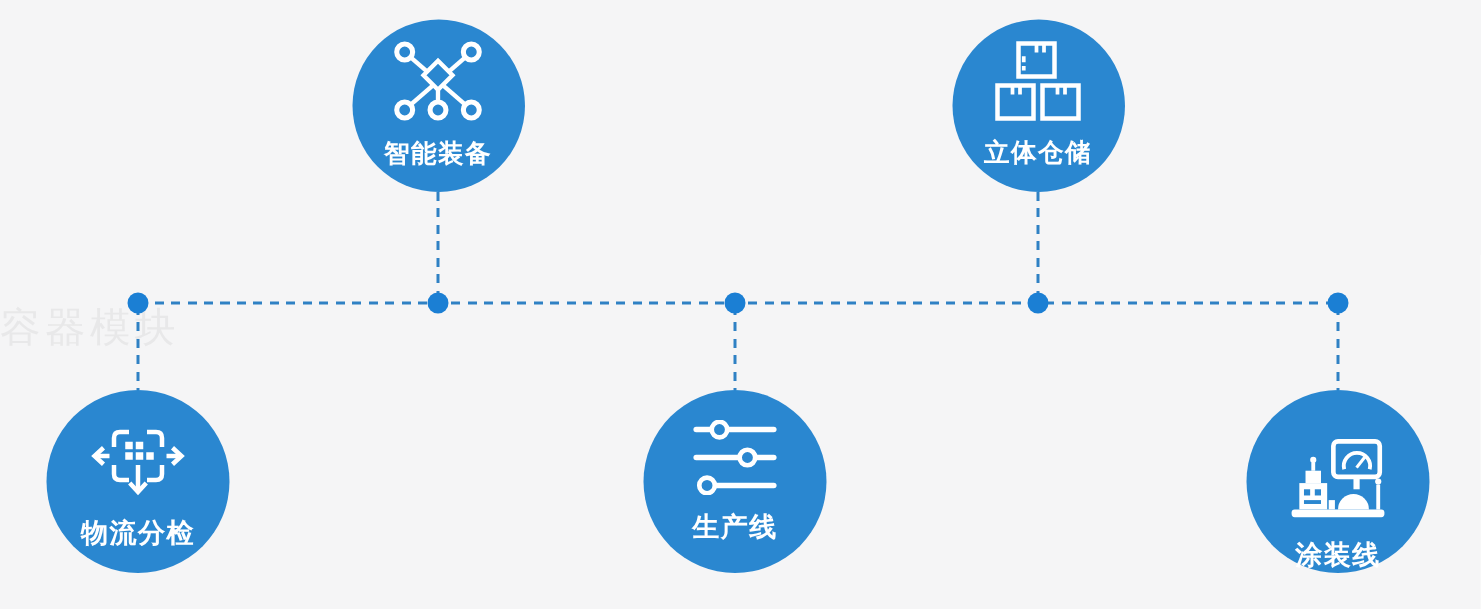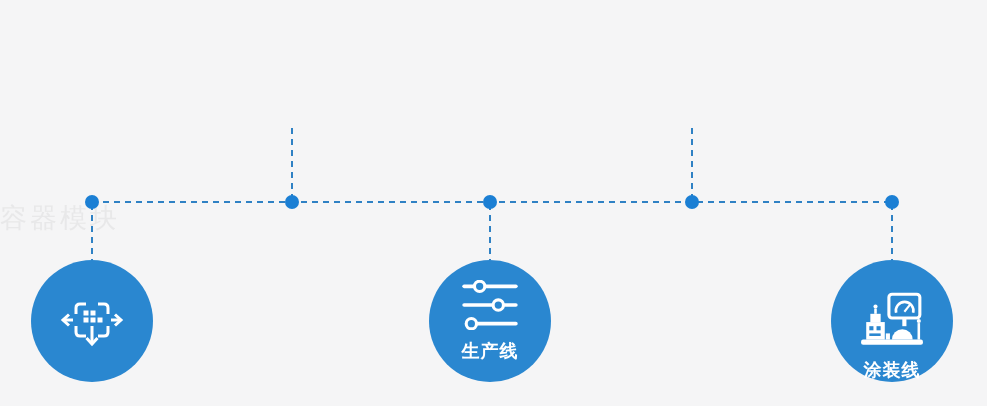--- a/index.html
+++ b/index.html
@@ -66,21 +66,55 @@
   <div class="v-line" style="left:91px;top:204px;height:56px;"></div>
   <div class="v-line" style="left:489px;top:204px;height:56px;"></div>
   <div class="v-line" style="left:891px;top:204px;height:56px;"></div>
 
   <div class="dot" style="left:85px;top:195px;"></div>
   <div class="dot" style="left:285px;top:195px;"></div>
   <div class="dot" style="left:483px;top:195px;"></div>
   <div class="dot" style="left:685px;top:195px;"></div>
   <div class="dot" style="left:885px;top:195px;"></div>
 
+  <div class="node top" style="left:234.5px;top:12.5px;">
+    <svg class="icon" width="62" height="56" viewBox="0 0 64 58">
+      <g stroke="#fff" stroke-width="3" fill="none">
+        <line x1="9" y1="9" x2="55" y2="49"></line>
+        <line x1="55" y1="9" x2="9" y2="49"></line>
+        <line x1="32" y1="29" x2="32" y2="49"></line>
+      </g>
+      <path d="M32 15 L42 25 L32 35 L22 25 Z" fill="var(--node-fill)" stroke="#fff" stroke-width="3"></path>
+      <g fill="var(--node-fill)" stroke="#fff" stroke-width="3.5">
+        <circle cx="9" cy="9" r="5.5"></circle>
+        <circle cx="55" cy="9" r="5.5"></circle>
+        <circle cx="9" cy="49" r="5.5"></circle>
+        <circle cx="32" cy="49" r="5.5"></circle>
+        <circle cx="55" cy="49" r="5.5"></circle>
+      </g>
+    </svg>
+    <div class="label">智能装备</div>
+  </div>
 
+  <div class="node top" style="left:634.5px;top:12.5px;">
+    <svg class="icon" width="60" height="54" viewBox="0 0 60 54">
+      <g fill="none" stroke="#fff" stroke-width="3">
+        <rect x="17" y="2" width="24" height="22"></rect>
+        <rect x="3" y="30" width="24" height="22"></rect>
+        <rect x="33" y="30" width="24" height="22"></rect>
+      </g>
+      <g stroke="#fff" stroke-width="2.5" fill="none">
+        <path d="M29 3 v5 M34 3 v5"></path>
+        <path d="M20.5 10.5 v4 M20.5 17 v3"></path>
+        <path d="M13 31 v5 M18 31 v5"></path>
+        <path d="M43 31 v5 M48 31 v5"></path>
+      </g>
+    </svg>
+    <div class="label">立体仓储</div>
+  </div>
 
   <div class="node bottom" style="left:31px;top:260px;">
     <svg class="icon" width="64" height="58" viewBox="0 0 64 58">
       <g fill="none" stroke="#fff" stroke-width="3">
         <path d="M16 22 L16 16 Q16 12 20 12 L26 12"></path>
         <path d="M38 12 L44 12 Q48 12 48 16 L48 22"></path>
         <path d="M48 34 L48 40 Q48 44 44 44 L38 44"></path>
         <path d="M26 44 L20 44 Q16 44 16 40 L16 34"></path>
       </g>
       <g fill="#fff">
@@ -92,20 +126,21 @@
       </g>
       <g fill="none" stroke="#fff" stroke-width="3">
         <line x1="13" y1="28" x2="5" y2="28"></line>
         <polyline points="9,22.5 3,28 9,33.5"></polyline>
         <line x1="51" y1="28" x2="59" y2="28"></line>
         <polyline points="55,22.5 61,28 55,33.5"></polyline>
         <line x1="32" y1="34" x2="32" y2="50"></line>
         <polyline points="26.5,46 32,52 37.5,46"></polyline>
       </g>
     </svg>
+    <div class="label">物流分检</div>
   </div>
 
   <div class="node bottom" style="left:429px;top:260px;text-align:right;">
     <svg class="icon" width="58" height="50" viewBox="0 0 56 48">
       <g stroke="#fff" stroke-width="3.5" stroke-linecap="round" fill="none">
         <line x1="3" y1="6" x2="53" y2="6"></line>
         <line x1="3" y1="24" x2="53" y2="24"></line>
         <line x1="10" y1="42" x2="53" y2="42"></line>
       </g>
       <g fill="var(--node-fill)" stroke="#fff" stroke-width="3">

